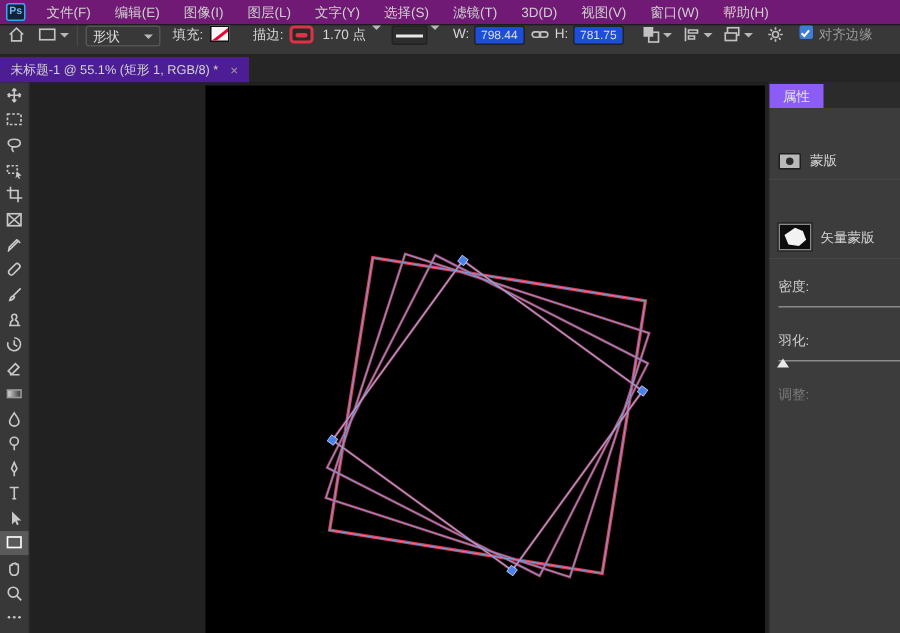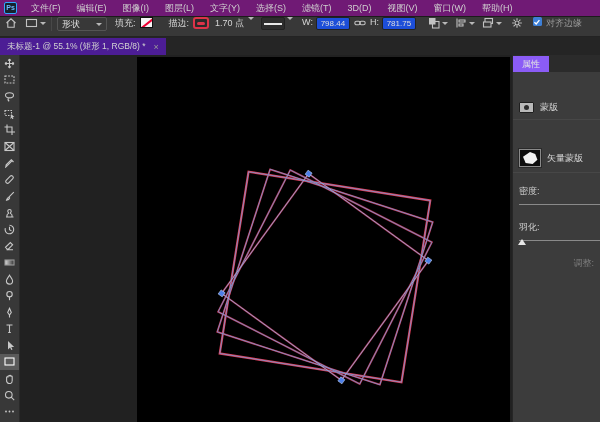--- a/index.html
+++ b/index.html
@@ -90,21 +90,21 @@
   #panel-tab { height:16px; background:#8b5cf6; padding:0 9px; display:flex; align-items:center; color:#e4e4e4; }
   .prop-row { display:flex; align-items:center; gap:6px; padding:5px 6px;margin-top:24px; }
   .prop-divider { height:1px; background:#2e2e2e; border-bottom:1px solid #474747; }
   .mask-chip { width:15px; height:11px; background:#b9b9b9; border:1px solid #1f1f1f; border-radius:1px; display:flex; align-items:center; justify-content:center; }
   .mask-chip i { display:block; width:5px; height:5px; border-radius:50%; background:#2c2c2c; }
   .vmask-thumb {
     width:22px; height:18px; background:#0d0d0d; border:1px solid #8a8a8a; outline:1px solid #2a2a2a;
     display:flex; align-items:center; justify-content:center;
   }
   .slider-label { color:#cfcfcf; padding:4px 6px 2px; }
-  .slider-label.dim { color:#7d7d7d;text-align:right; }
+  .slider-label.dim { color:#7d7d7d; }
   .slider-track { height:1px; background:#8a8a8a; margin:4px 0 2px 6px; position:relative; }
   .slider-handle {
     position:absolute; left:-1px; top:-1px; width:0; height:0;
     border-left:4px solid transparent; border-right:4px solid transparent; border-bottom:6px solid #e8e8e8;
   }
   .opt-text { color:#d6d6d6; }
   svg.oicon { stroke:#c2c2c2; fill:none; stroke-width:1.1; }
 </style>
 </head>
 <body>

